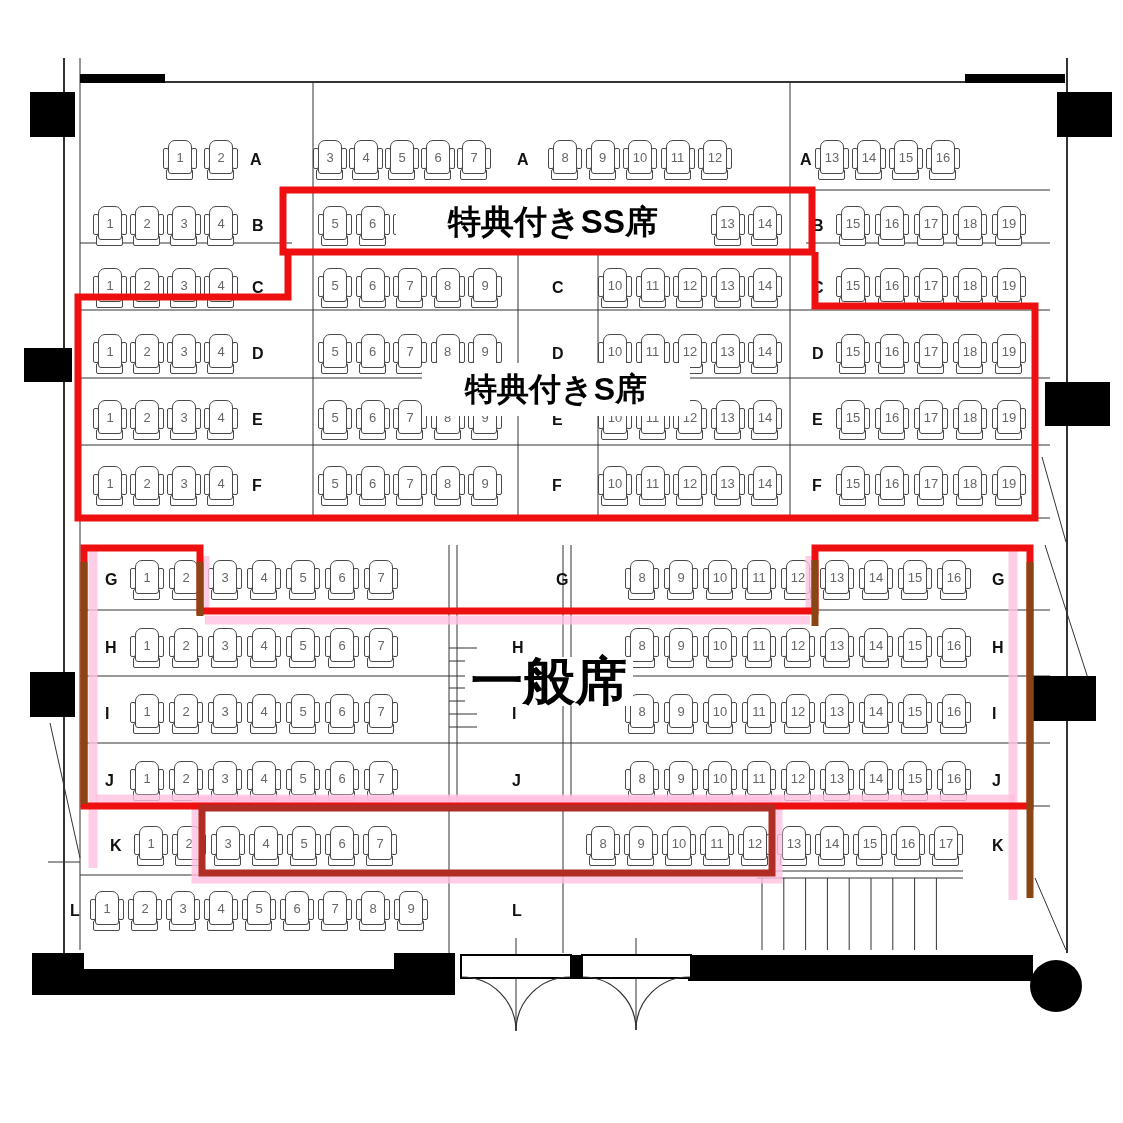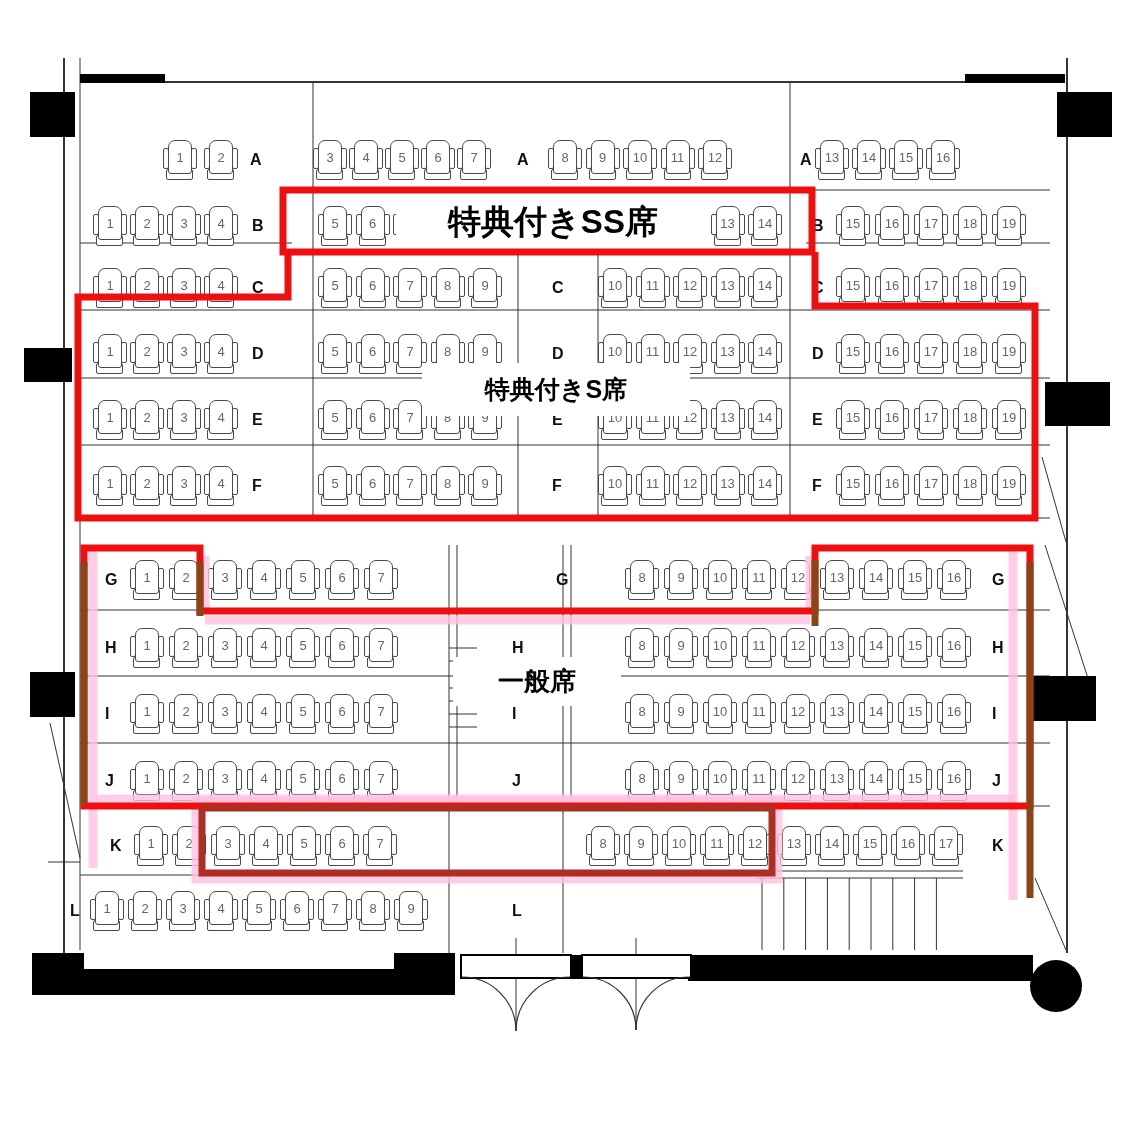--- a/index.html
+++ b/index.html
@@ -19,22 +19,22 @@
   .seat::after{right:-2px}
   .seat .bs{position:absolute;left:1px;top:29px;width:25px;height:9px;background:#fff;
      border:1.5px solid #4a4a4a;border-radius:2px;z-index:2}
   .seat .bk{position:absolute;left:3px;top:0;width:22px;height:32px;background:#fff;
      border:1.5px solid #4a4a4a;border-radius:7px 7px 3px 3px;display:flex;align-items:center;
      justify-content:center;font-size:13px;color:#666;z-index:3}
   .rowletter{position:absolute;font-weight:700;font-size:16px;color:#111;z-index:13}
   .zlabel{position:absolute;background:#fff;display:flex;align-items:center;justify-content:center;
      font-weight:700;color:#000;z-index:30;white-space:nowrap}
   #label-ss{left:396px;top:196px;width:314px;height:52px;font-size:33px}
-  #label-s{left:422px;top:363px;width:268px;height:53px;font-size:25px}
-  #label-general{left:453px;top:657px;width:168px;height:49px;font-size:26px}
+  #label-s{left:422px;top:363px;width:268px;height:53px;font-size:32px}
+  #label-general{left:465px;top:657px;width:168px;height:49px;font-size:52px}
   #label-u22{left:417px;top:818px;width:134px;height:51px;font-size:36px}
 </style>
 </head>
 <body>
 
 <div id="canvas">
 
   <svg id="base-svg" width="1123" height="1123">
       <line x1="80" y1="82" x2="1050" y2="82" stroke="#333" stroke-width="2"></line>
       <line x1="80" y1="243" x2="292" y2="243" stroke="#333" stroke-width="1"></line>

